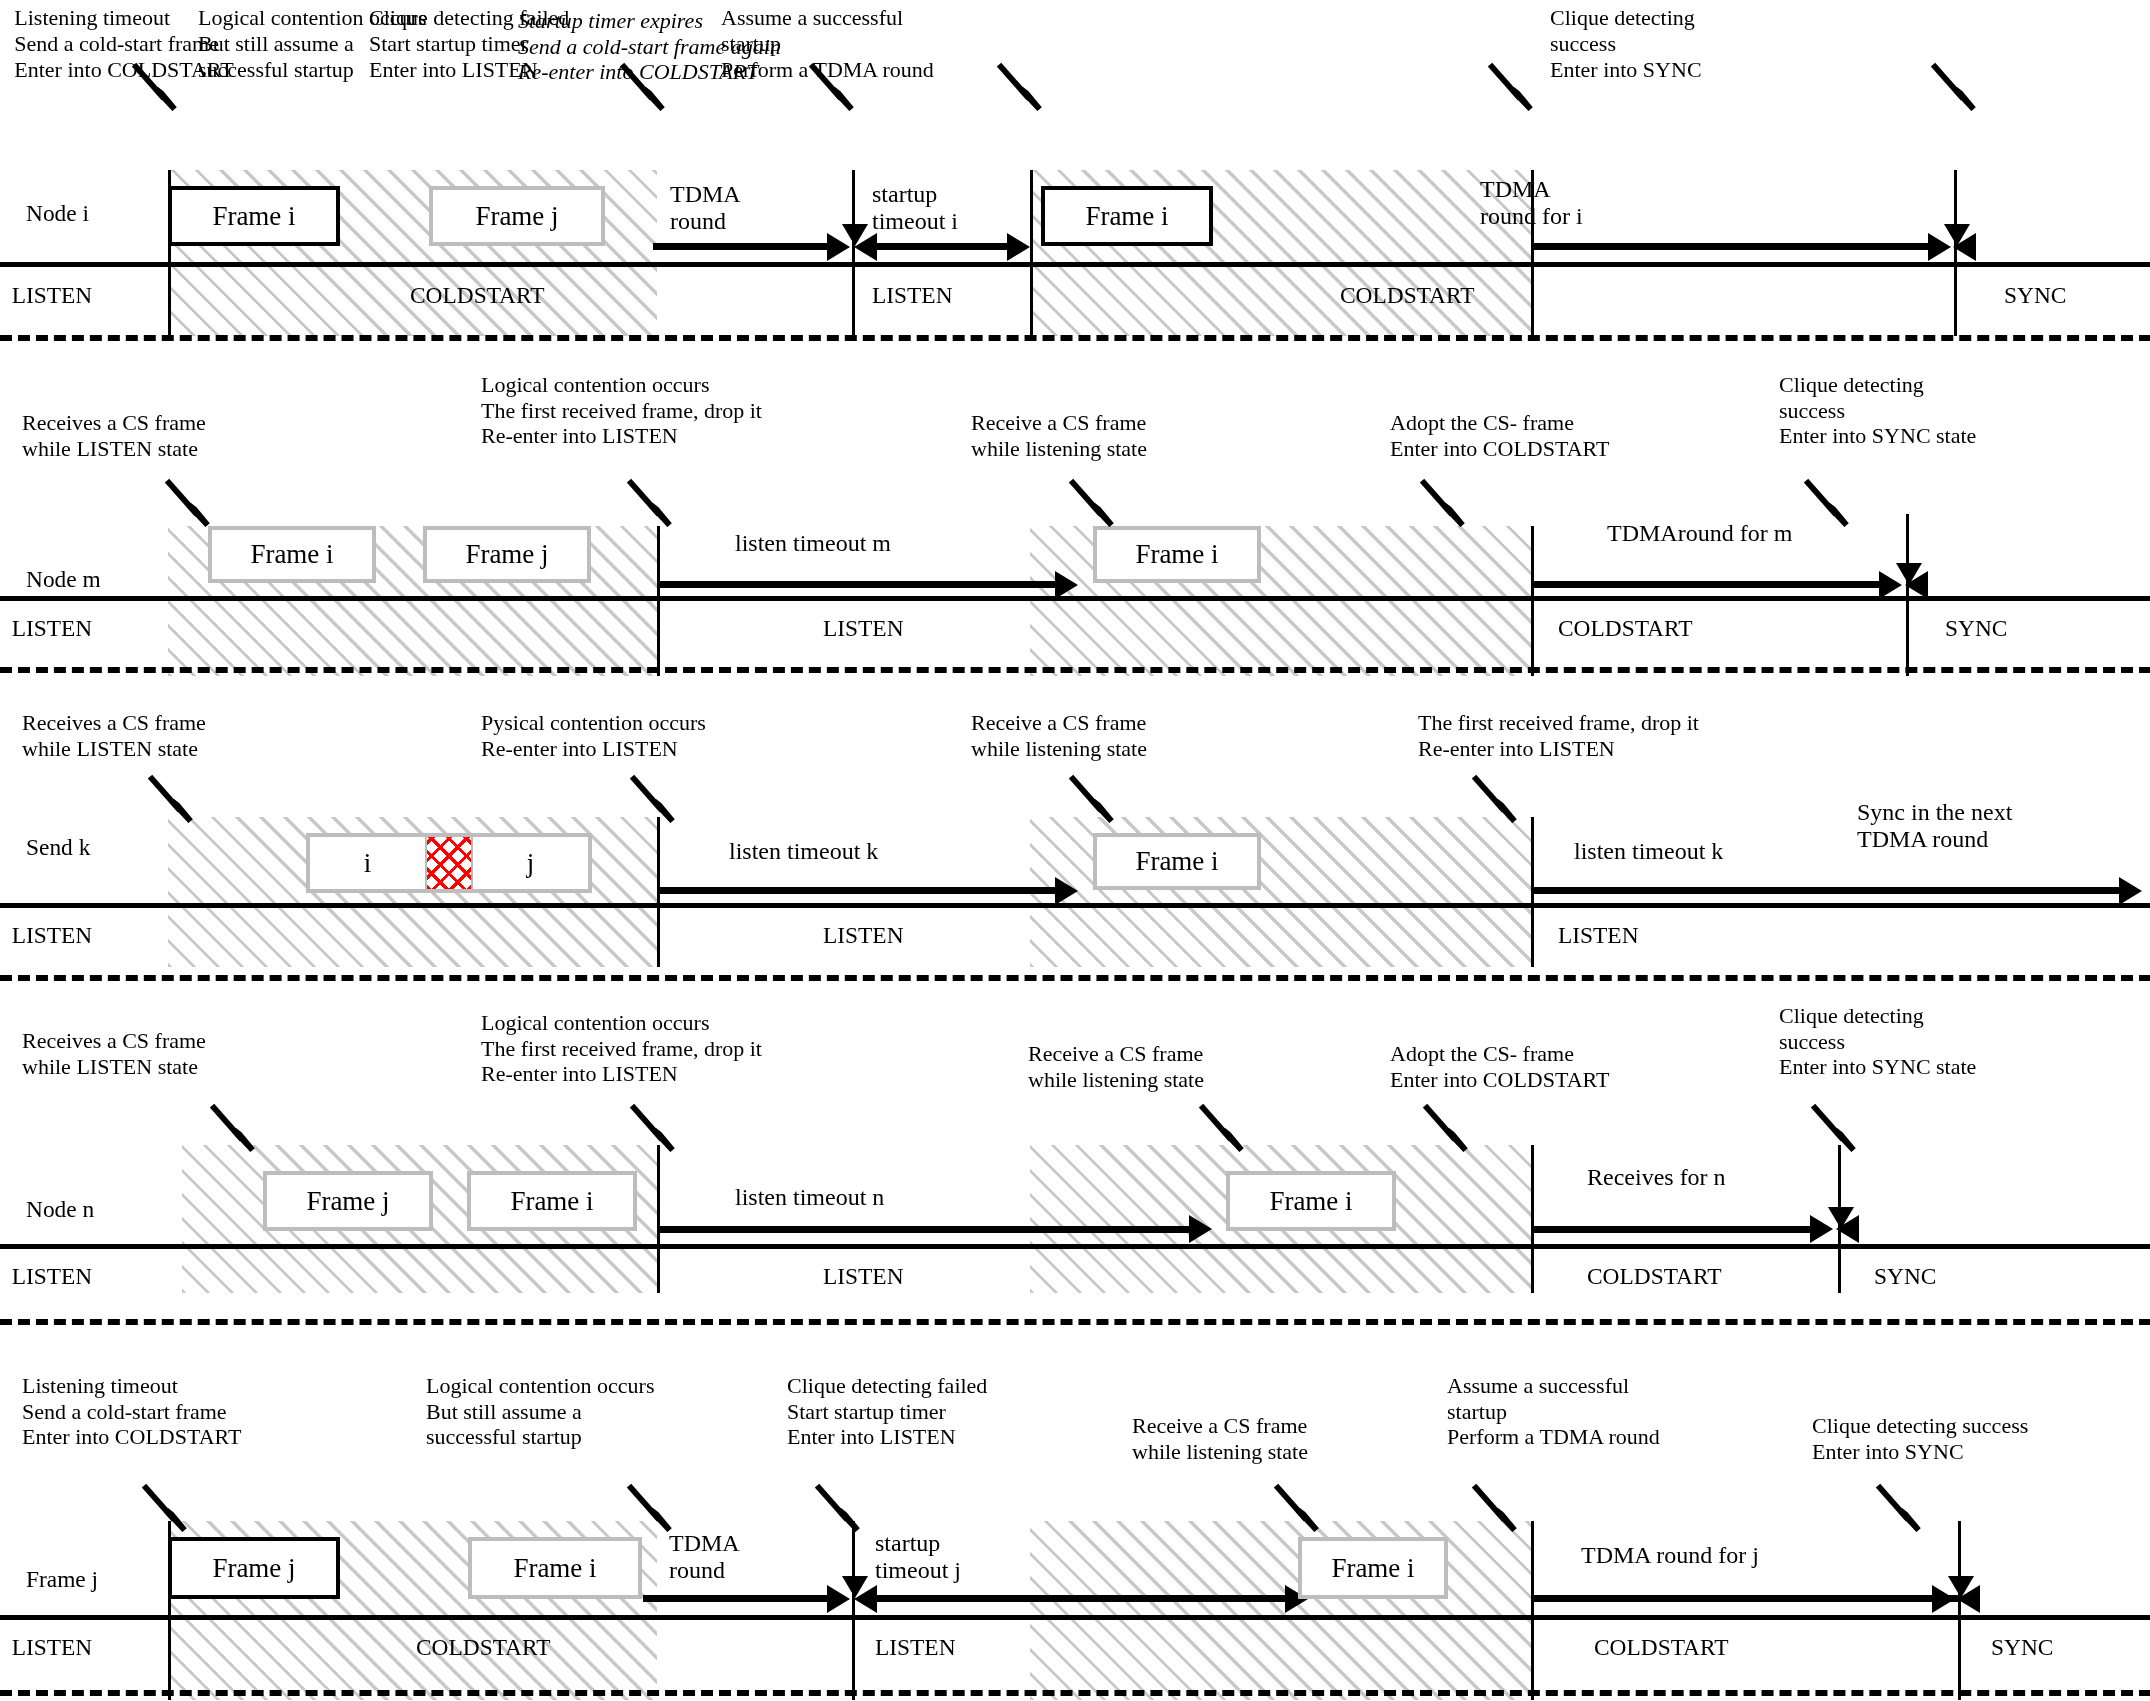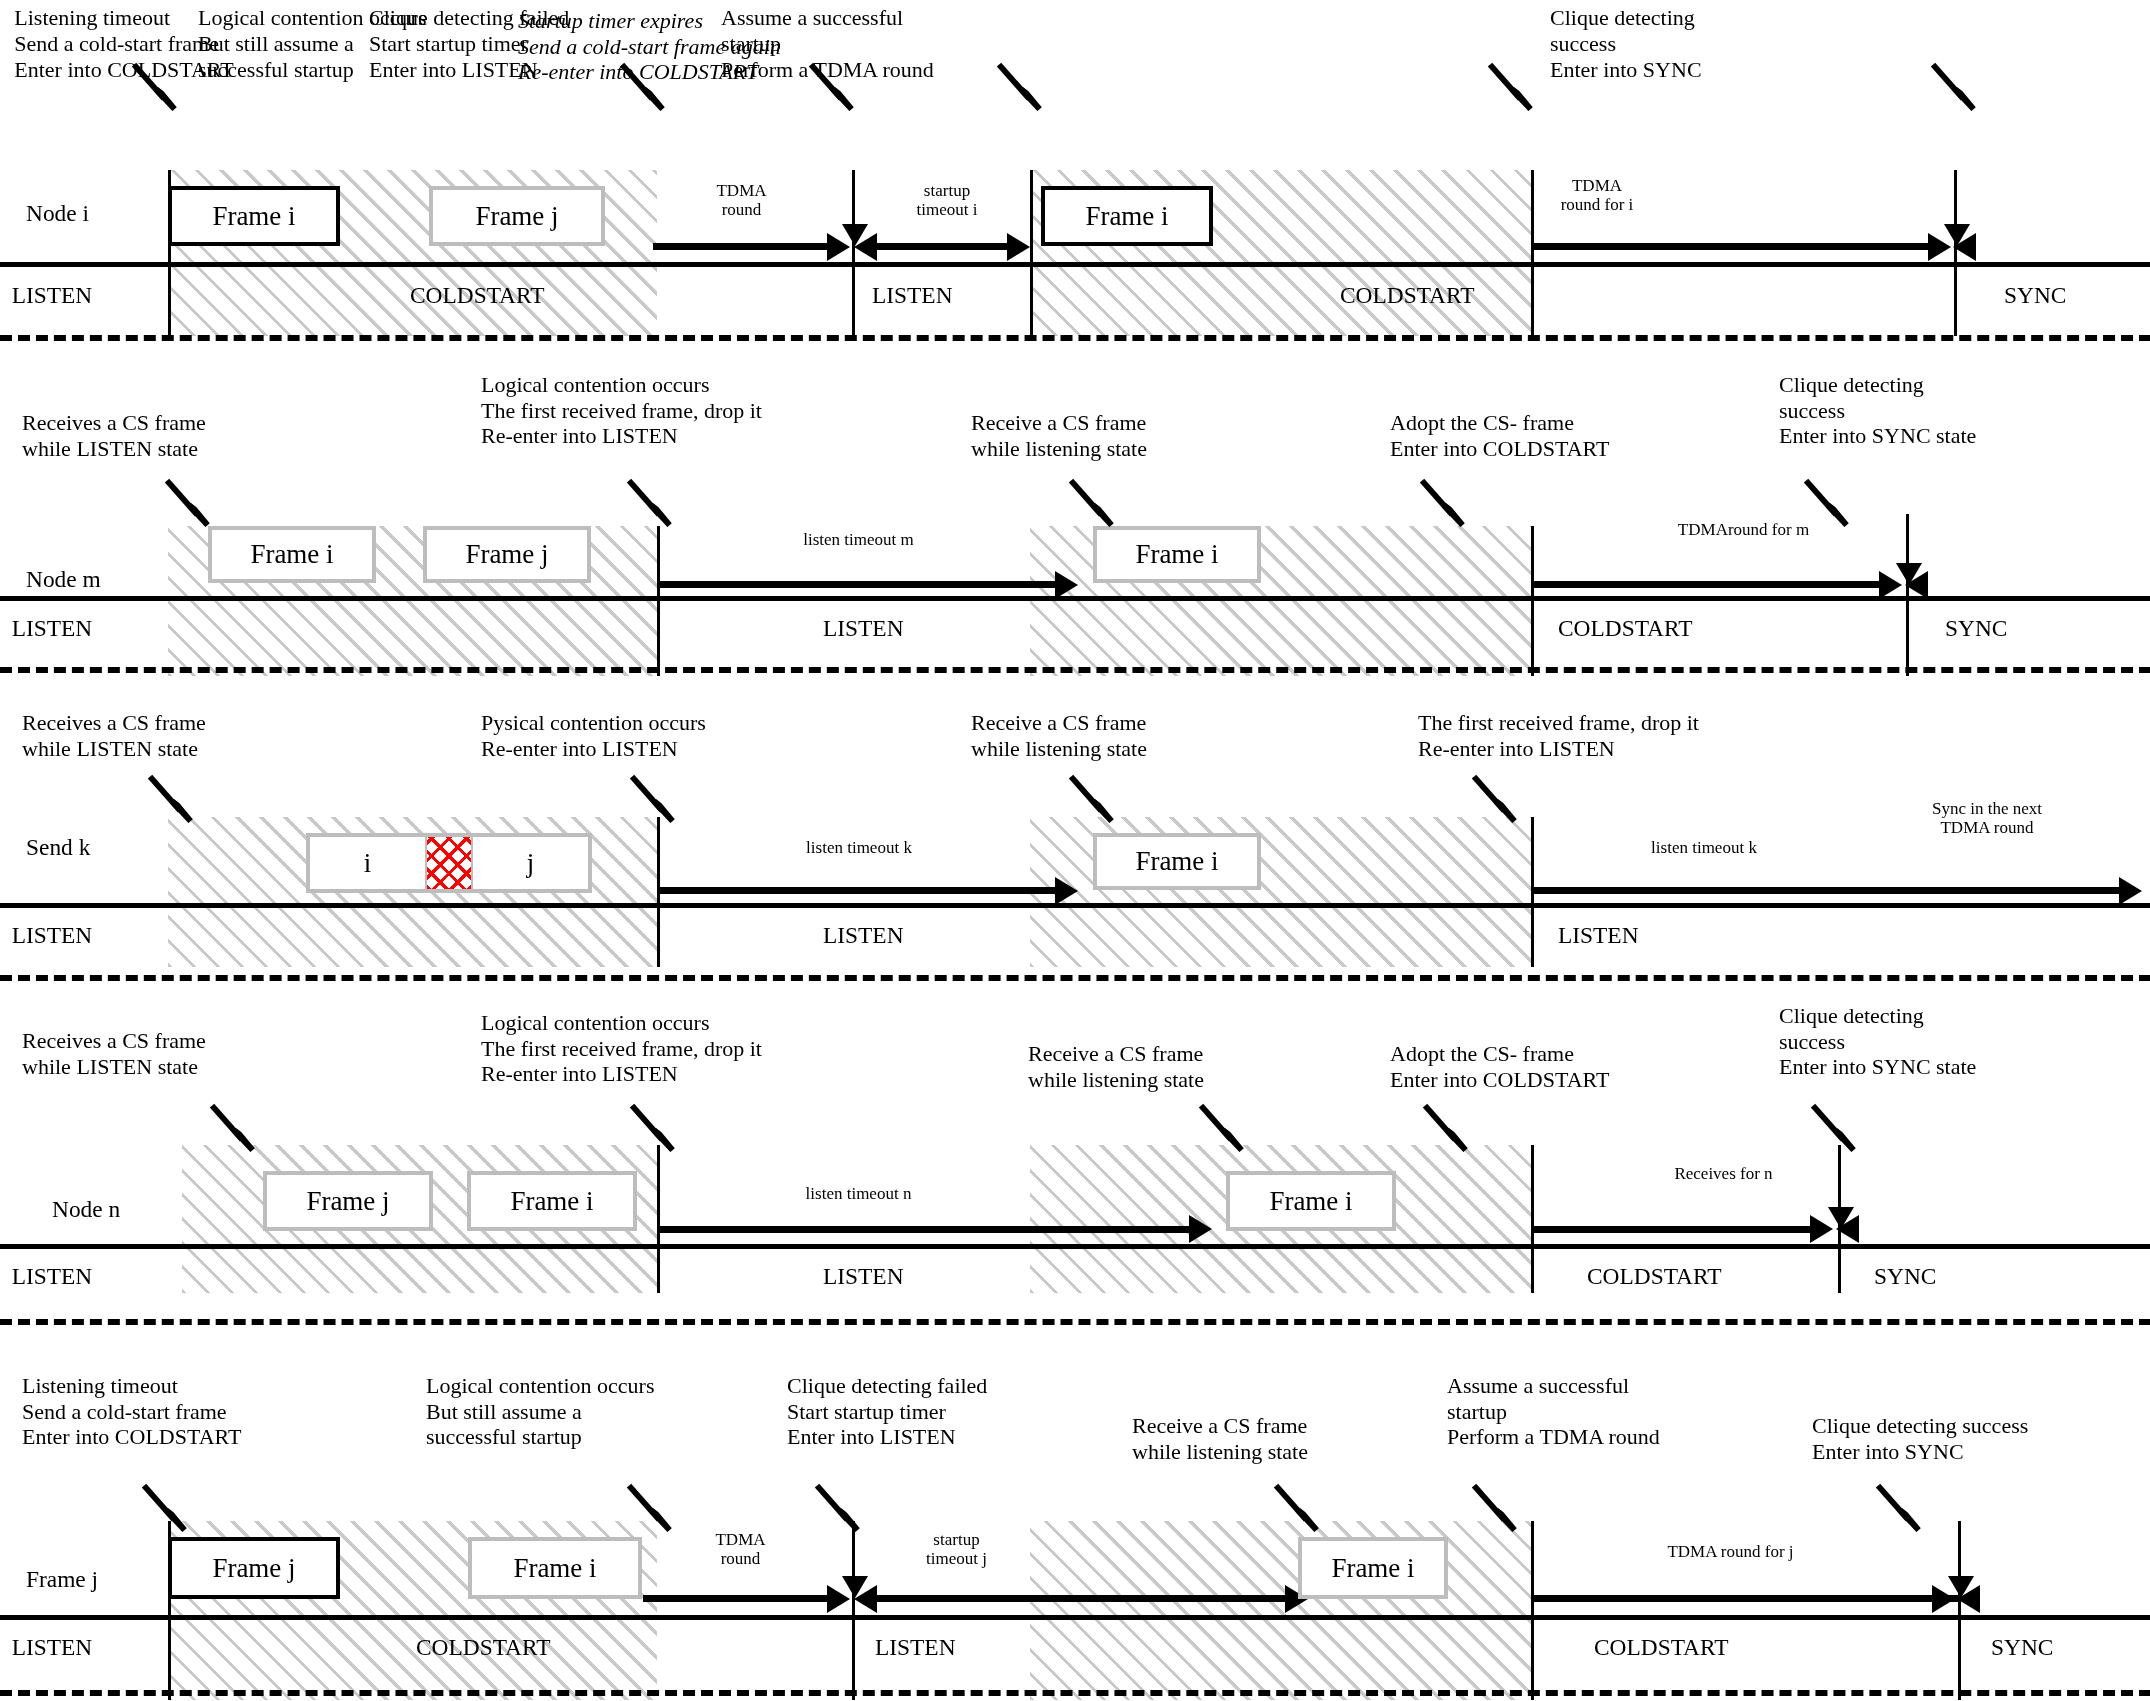--- a/index.html
+++ b/index.html
@@ -2,21 +2,21 @@
 <html style="font-size:10.4px"><head>
 <meta charset="utf-8">
 <style>
   html,body{margin:0;padding:0;background:#fff;}
   body{font-family:"Liberation Serif","DejaVu Serif",serif;color:#000;}
   #page{position:relative;width:2151px;height:1701px;overflow:hidden;background:#fff;}
 
   .ann{position:absolute;font-size:22px;line-height:1.17;white-space:pre-line;color:#000;}
   .rowlabel{position:absolute;font-size:23.4px;color:#000;white-space:nowrap;}
   .statelabel{position:absolute;font-size:23.4px;color:#000;white-space:nowrap;}
-  .spanlabel{position:absolute;font-size:17px;line-height:1.12;color:#000;text-align:center;white-space:pre-line;}
+  .spanlabel{position:absolute;font-size:24px;line-height:1.12;color:#000;white-space:pre-line;}
 
   
   .hatch{position:absolute;
     background-image:repeating-linear-gradient(45deg,
        #c9c9c9 0px,#c9c9c9 3.3px,
        rgba(255,255,255,0) 3.3px, rgba(255,255,255,0) 17px);
     background-color:#fff;}
 
   
   .tl{position:absolute;background:#000;height:4.6px;}
@@ -316,21 +316,21 @@
       <polygon points="40,42 68,72 48,48" fill="#000" stroke="#000" stroke-width="9"></polygon>
   </svg>
 
   <div class="hatch" style="left:182px;top:1145px;width:475px;height:148px;"></div>
   <div class="hatch" style="left:1030px;top:1145px;width:501px;height:148px;"></div>
 
   <div class="vdiv" style="left:657px;top:1145px;height:148px;"></div>
   <div class="vdiv" style="left:1531px;top:1145px;height:148px;"></div>
   <div class="vdiv" style="left:1838px;top:1145px;height:148px;"></div>
 
-  <div class="rowlabel" style="left:26px;top:1196px;margin-left:26px;">Node n</div>
+  <div class="rowlabel" style="left:26px;top:1196px;">Node n</div>
 
   <div class="frame grey" style="left:263px;top:1171px;width:170px;height:60px;">Frame j</div>
   <div class="frame grey" style="left:467px;top:1171px;width:170px;height:60px;">Frame i</div>
   <div class="frame grey" style="left:1226px;top:1171px;width:170px;height:60px;">Frame i</div>
 
   <div class="abar" style="left:657px;top:1226px;width:533px;"></div>
   <div class="ahead-r" style="left:1189px;top:1215px;"></div>
   <div class="spanlabel" style="left:735px;top:1184px;width:247px;">listen timeout n</div>
 
   <div class="abar" style="left:1531px;top:1226px;width:281px;"></div>

